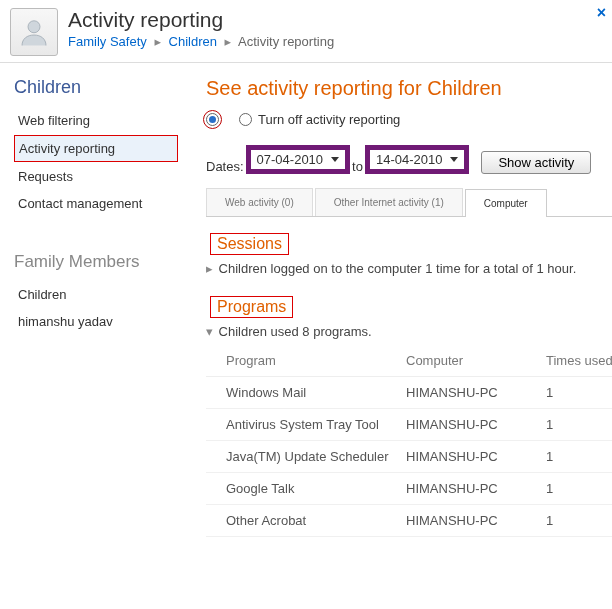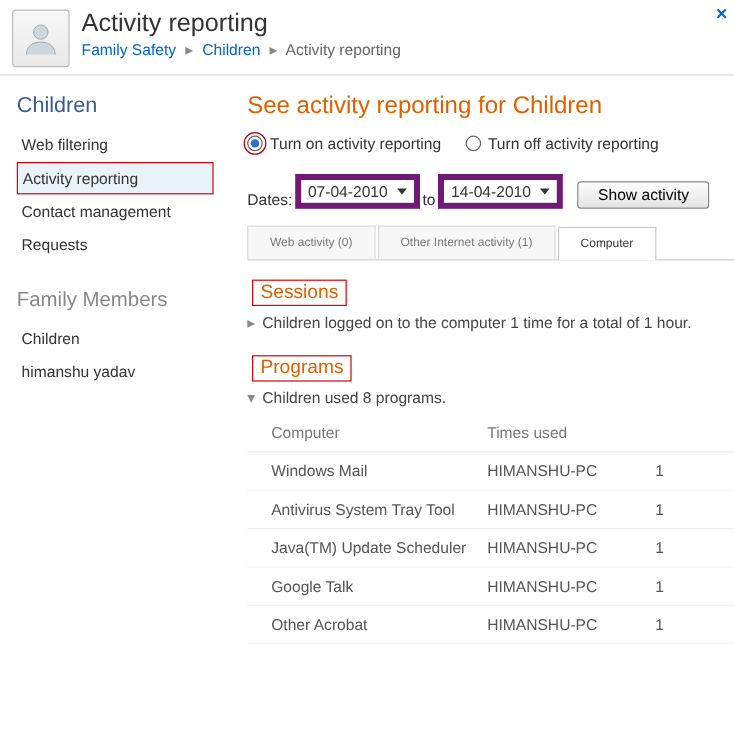--- a/index.html
+++ b/index.html
@@ -71,21 +71,21 @@
       margin: 2px 0;
       cursor: pointer;
       color: #333;
       font-size: 13px;
     }
     .sidebar-item.selected {
       border: 1px solid #d00;
       background: #eaf2fa;
     }
     .sidebar-section2 {
-      margin-top: 24px;
+      margin-top: 36px;
     }
     .sidebar-heading-grey {
       font-size: 17px;
       color: #888;
       margin-bottom: 10px;
       font-weight: 400;
     }
     .main {
       flex: 1;
       padding: 14px 0 0 28px;
@@ -230,37 +230,36 @@
       <span class="current">Activity reporting</span>
     </div>
   </div>
 </div>
 
 <div class="layout">
   <div class="sidebar">
     <div class="sidebar-heading">Children</div>
     <div class="sidebar-item">Web filtering</div>
     <div class="sidebar-item selected">Activity reporting</div>
+    <div class="sidebar-item">Requests</div>
     <div class="sidebar-item">Contact management</div>
-    <div class="sidebar-item">Requests</div>
 
     <div class="sidebar-section2">
       <div class="sidebar-heading-grey">Family Members</div>
       <div class="sidebar-item">Children</div>
       <div class="sidebar-item">himanshu yadav</div>
     </div>
   </div>
 
   <div class="main">
     <div class="main-title">See activity reporting for Children</div>
 
     <div class="radio-row">
       <label class="radio-opt">
         <span class="radio checked highlight"></span>
-        <span>Turn on activity reporting</span>
       </label>
       <label class="radio-opt">
         <span class="radio"></span>
         <span>Turn off activity reporting</span>
       </label>
     </div>
 
     <div class="dates-row">
       <span>Dates:</span>
       <span class="date-select">
@@ -288,20 +287,21 @@
     </div>
 
     <div class="section-title">Programs</div>
     <div class="section-row">
       <span class="arrow-down"></span>
       <span>Children used 8 programs.</span>
     </div>
 
     <div class="program-table">
       <div class="program-head">
+        <span>Program</span>
         <span>Computer</span>
         <span>Times used</span>
       </div>
       <div class="program-row">
         <span>Windows Mail</span>
         <span>HIMANSHU-PC</span>
         <span>1</span>
       </div>
       <div class="program-row">
         <span>Antivirus System Tray Tool</span>

